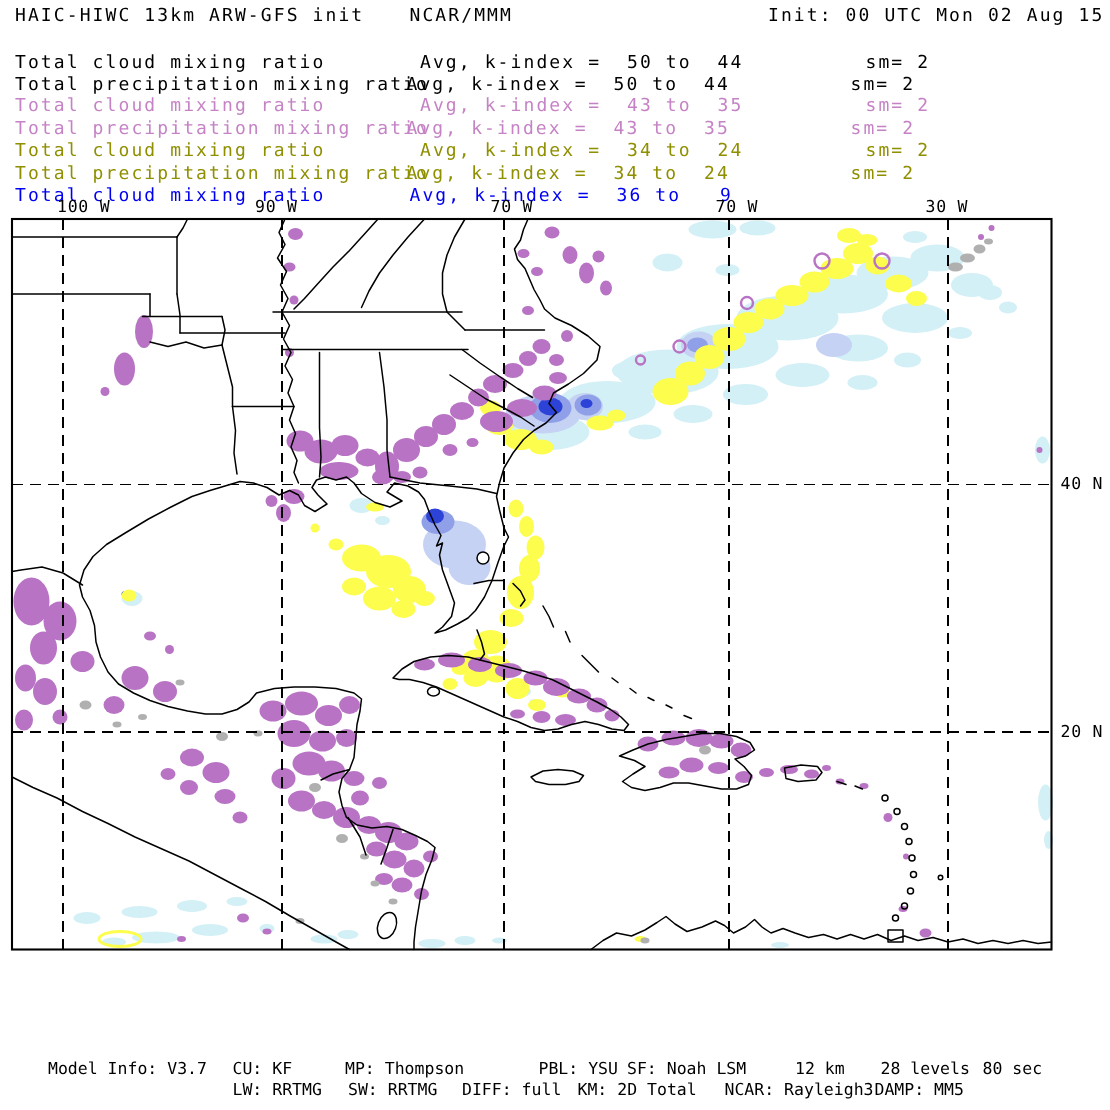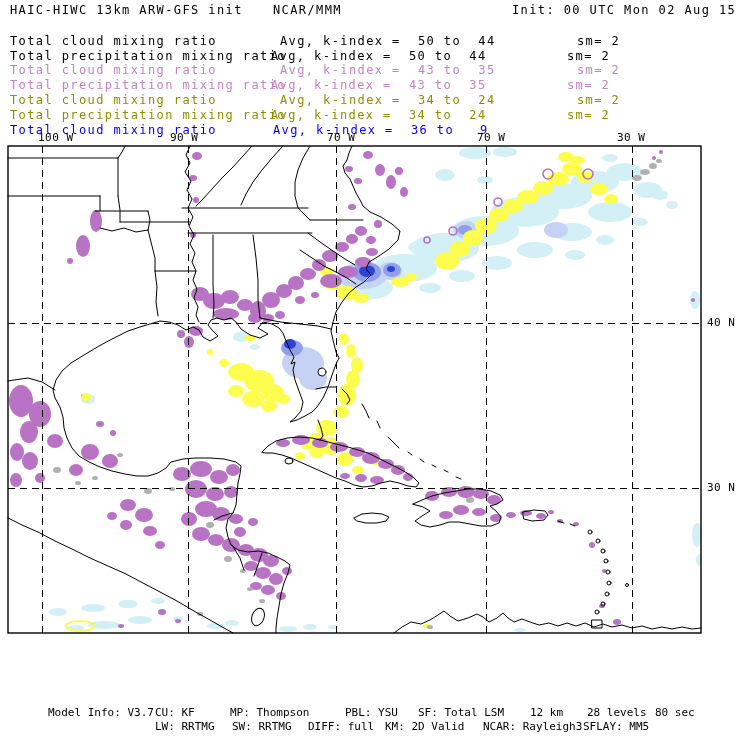--- a/index.html
+++ b/index.html
@@ -482,34 +482,34 @@
 
     <rect class="frame" x="8" y="146" width="693" height="487"></rect>
   </svg>
 
   <div class="maplabel" style="left:38px;top:132px">100 W</div>
   <div class="maplabel" style="left:170px;top:132px">90 W</div>
   <div class="maplabel" style="left:327px;top:132px">70 W</div>
   <div class="maplabel" style="left:477px;top:132px">70 W</div>
   <div class="maplabel" style="left:617px;top:132px">30 W</div>
   <div class="maplabel" style="left:707px;top:317px">40 N</div>
-  <div class="maplabel" style="left:707px;top:482px">30 N</div>
+  <div class="maplabel" style="left:707px;top:482px">20 N</div>
 
   <div class="fline" style="top:706px">
-    <span style="left:48px">Model Info: V3.7</span>
+    <span style="left:32px">Model Info: V3.7</span>
     <span style="left:155px">CU: KF</span>
     <span style="left:230px">MP: Thompson</span>
-    <span style="left:345px">PBL: YSU</span>
-    <span style="left:418px">SF: Total LSM</span>
+    <span style="left:359px">PBL: YSU</span>
+    <span style="left:418px">SF: Noah LSM</span>
     <span style="left:530px">12 km</span>
     <span style="left:587px">28 levels</span>
     <span style="left:655px">80 sec</span>
   </div>
   <div class="fline" style="top:720px">
     <span style="left:155px">LW: RRTMG</span>
     <span style="left:232px">SW: RRTMG</span>
     <span style="left:308px">DIFF: full</span>
-    <span style="left:385px">KM: 2D Valid</span>
+    <span style="left:385px">KM: 2D Total</span>
     <span style="left:483px">NCAR: Rayleigh3</span>
-    <span style="left:583px">SFLAY: MM5</span>
+    <span style="left:583px">DAMP: MM5</span>
   </div>
 
 </div>
 
 </body></html>

